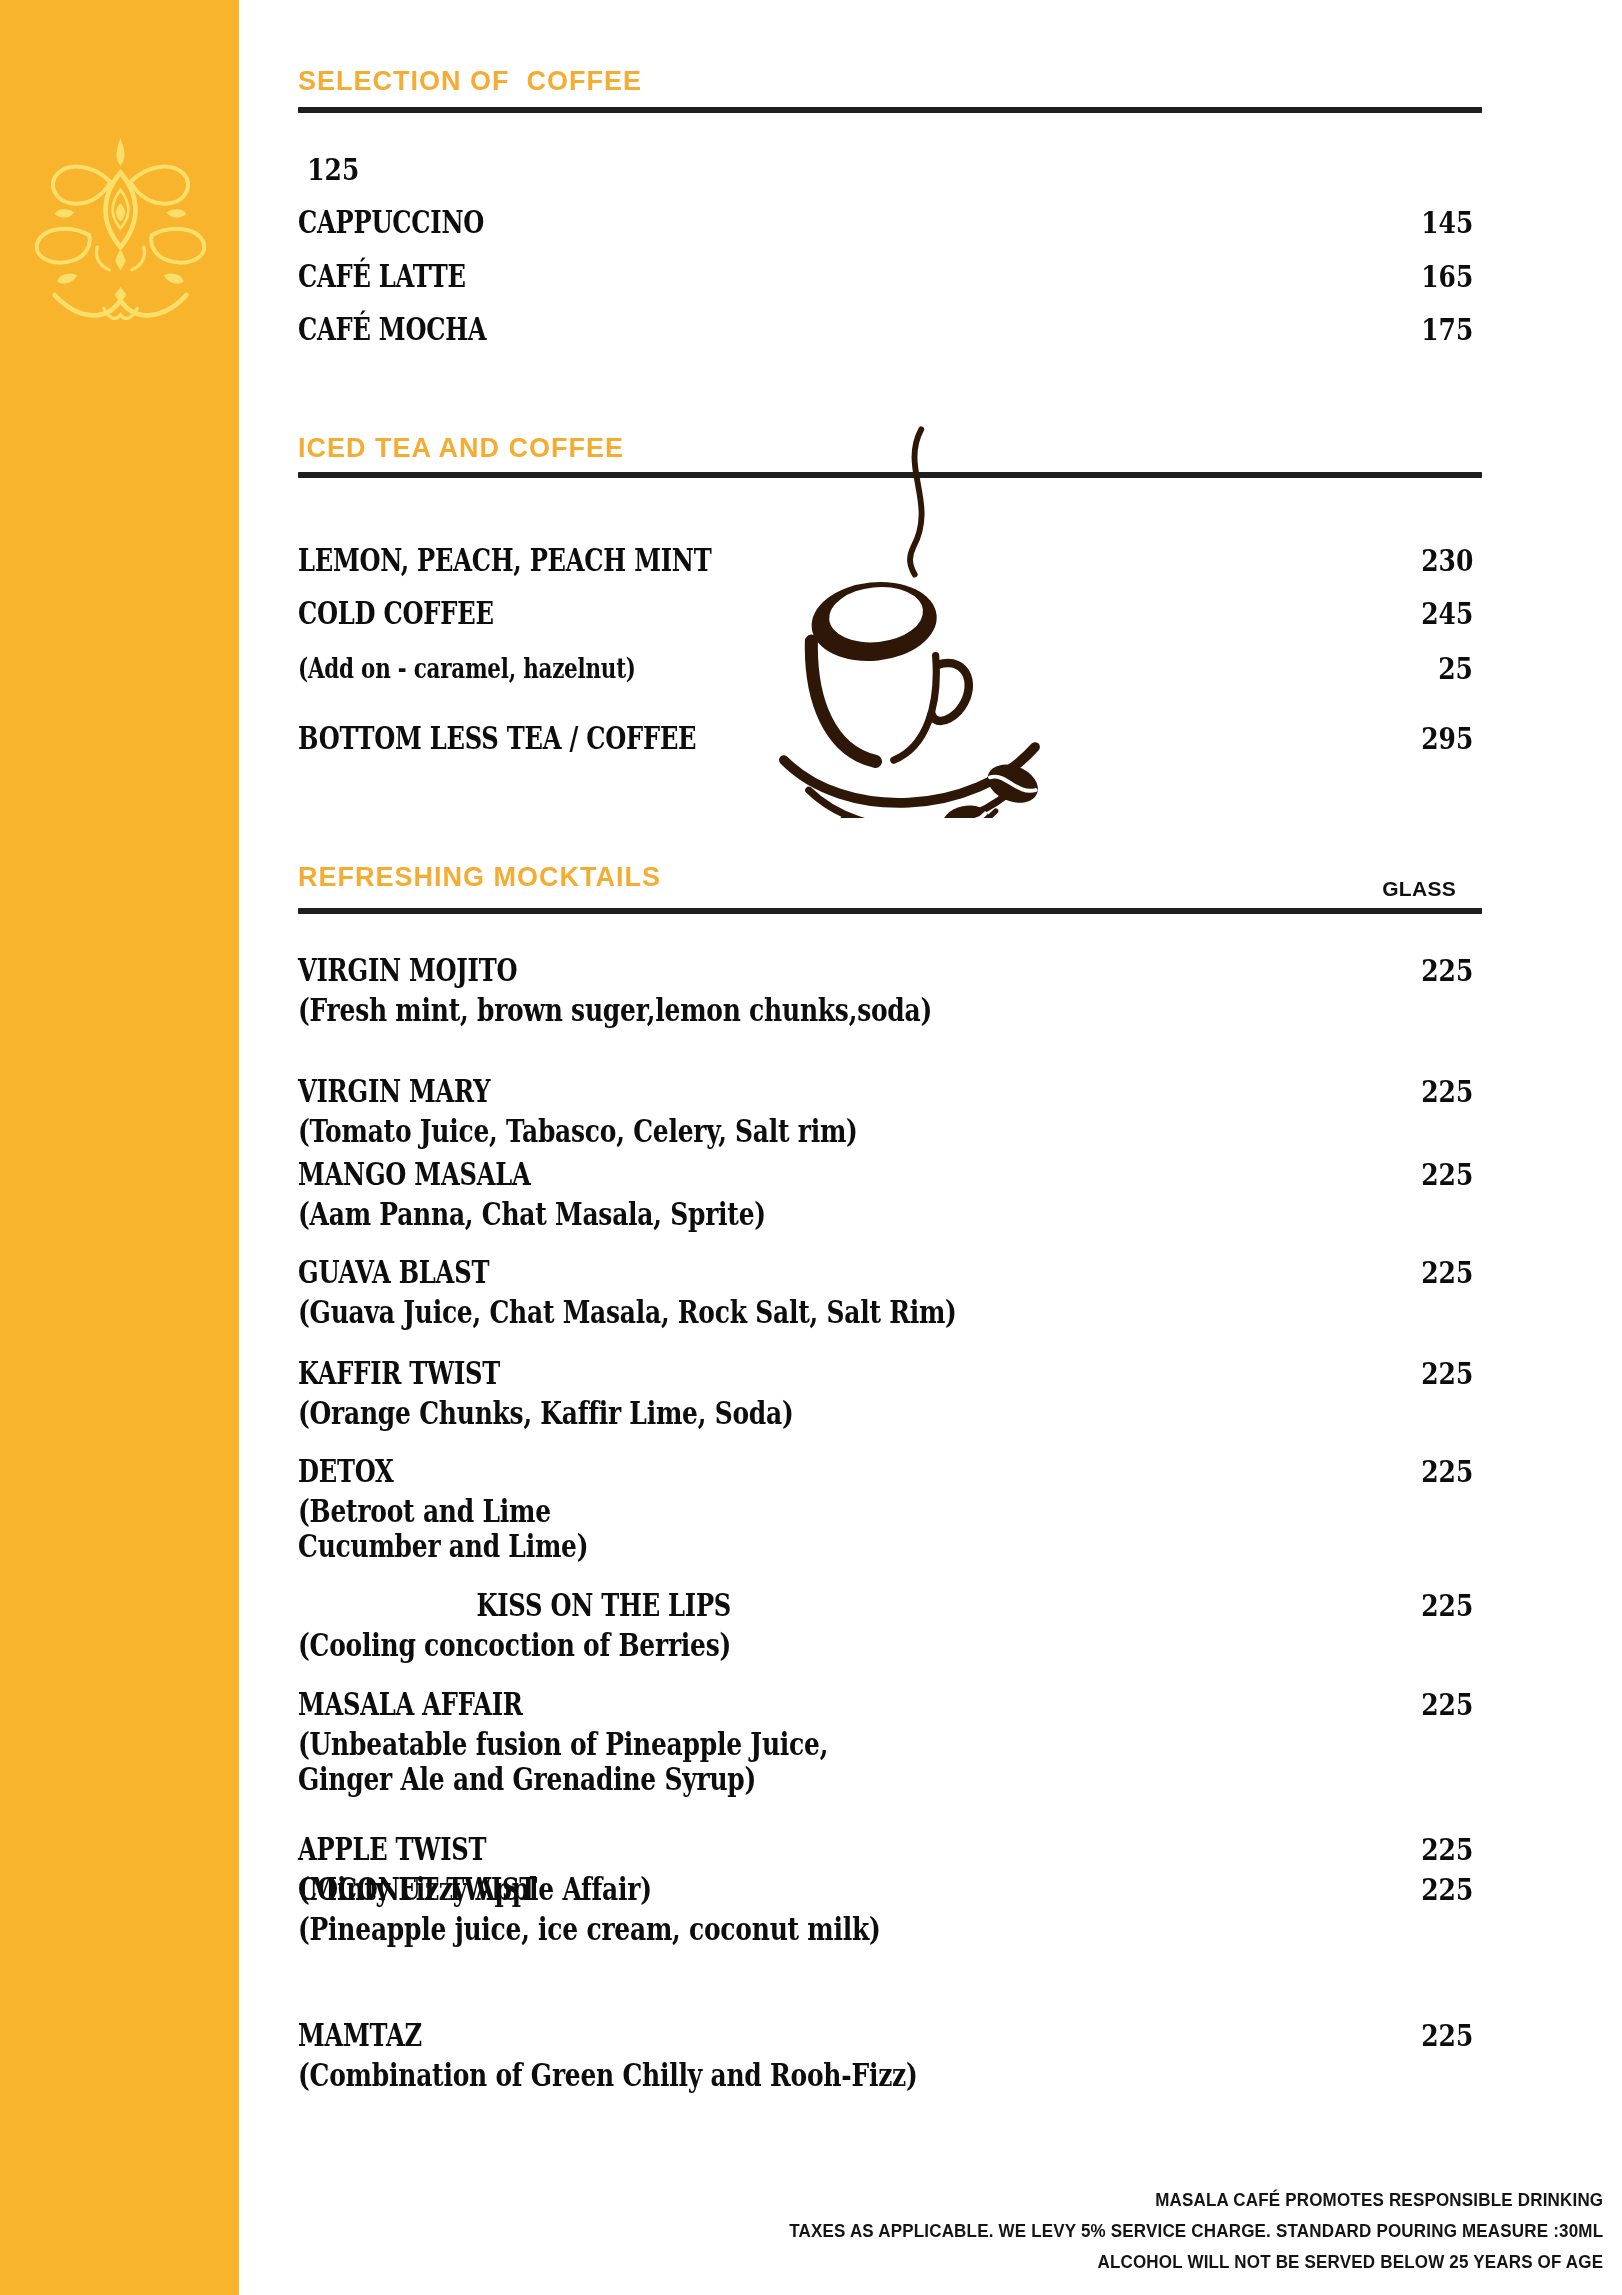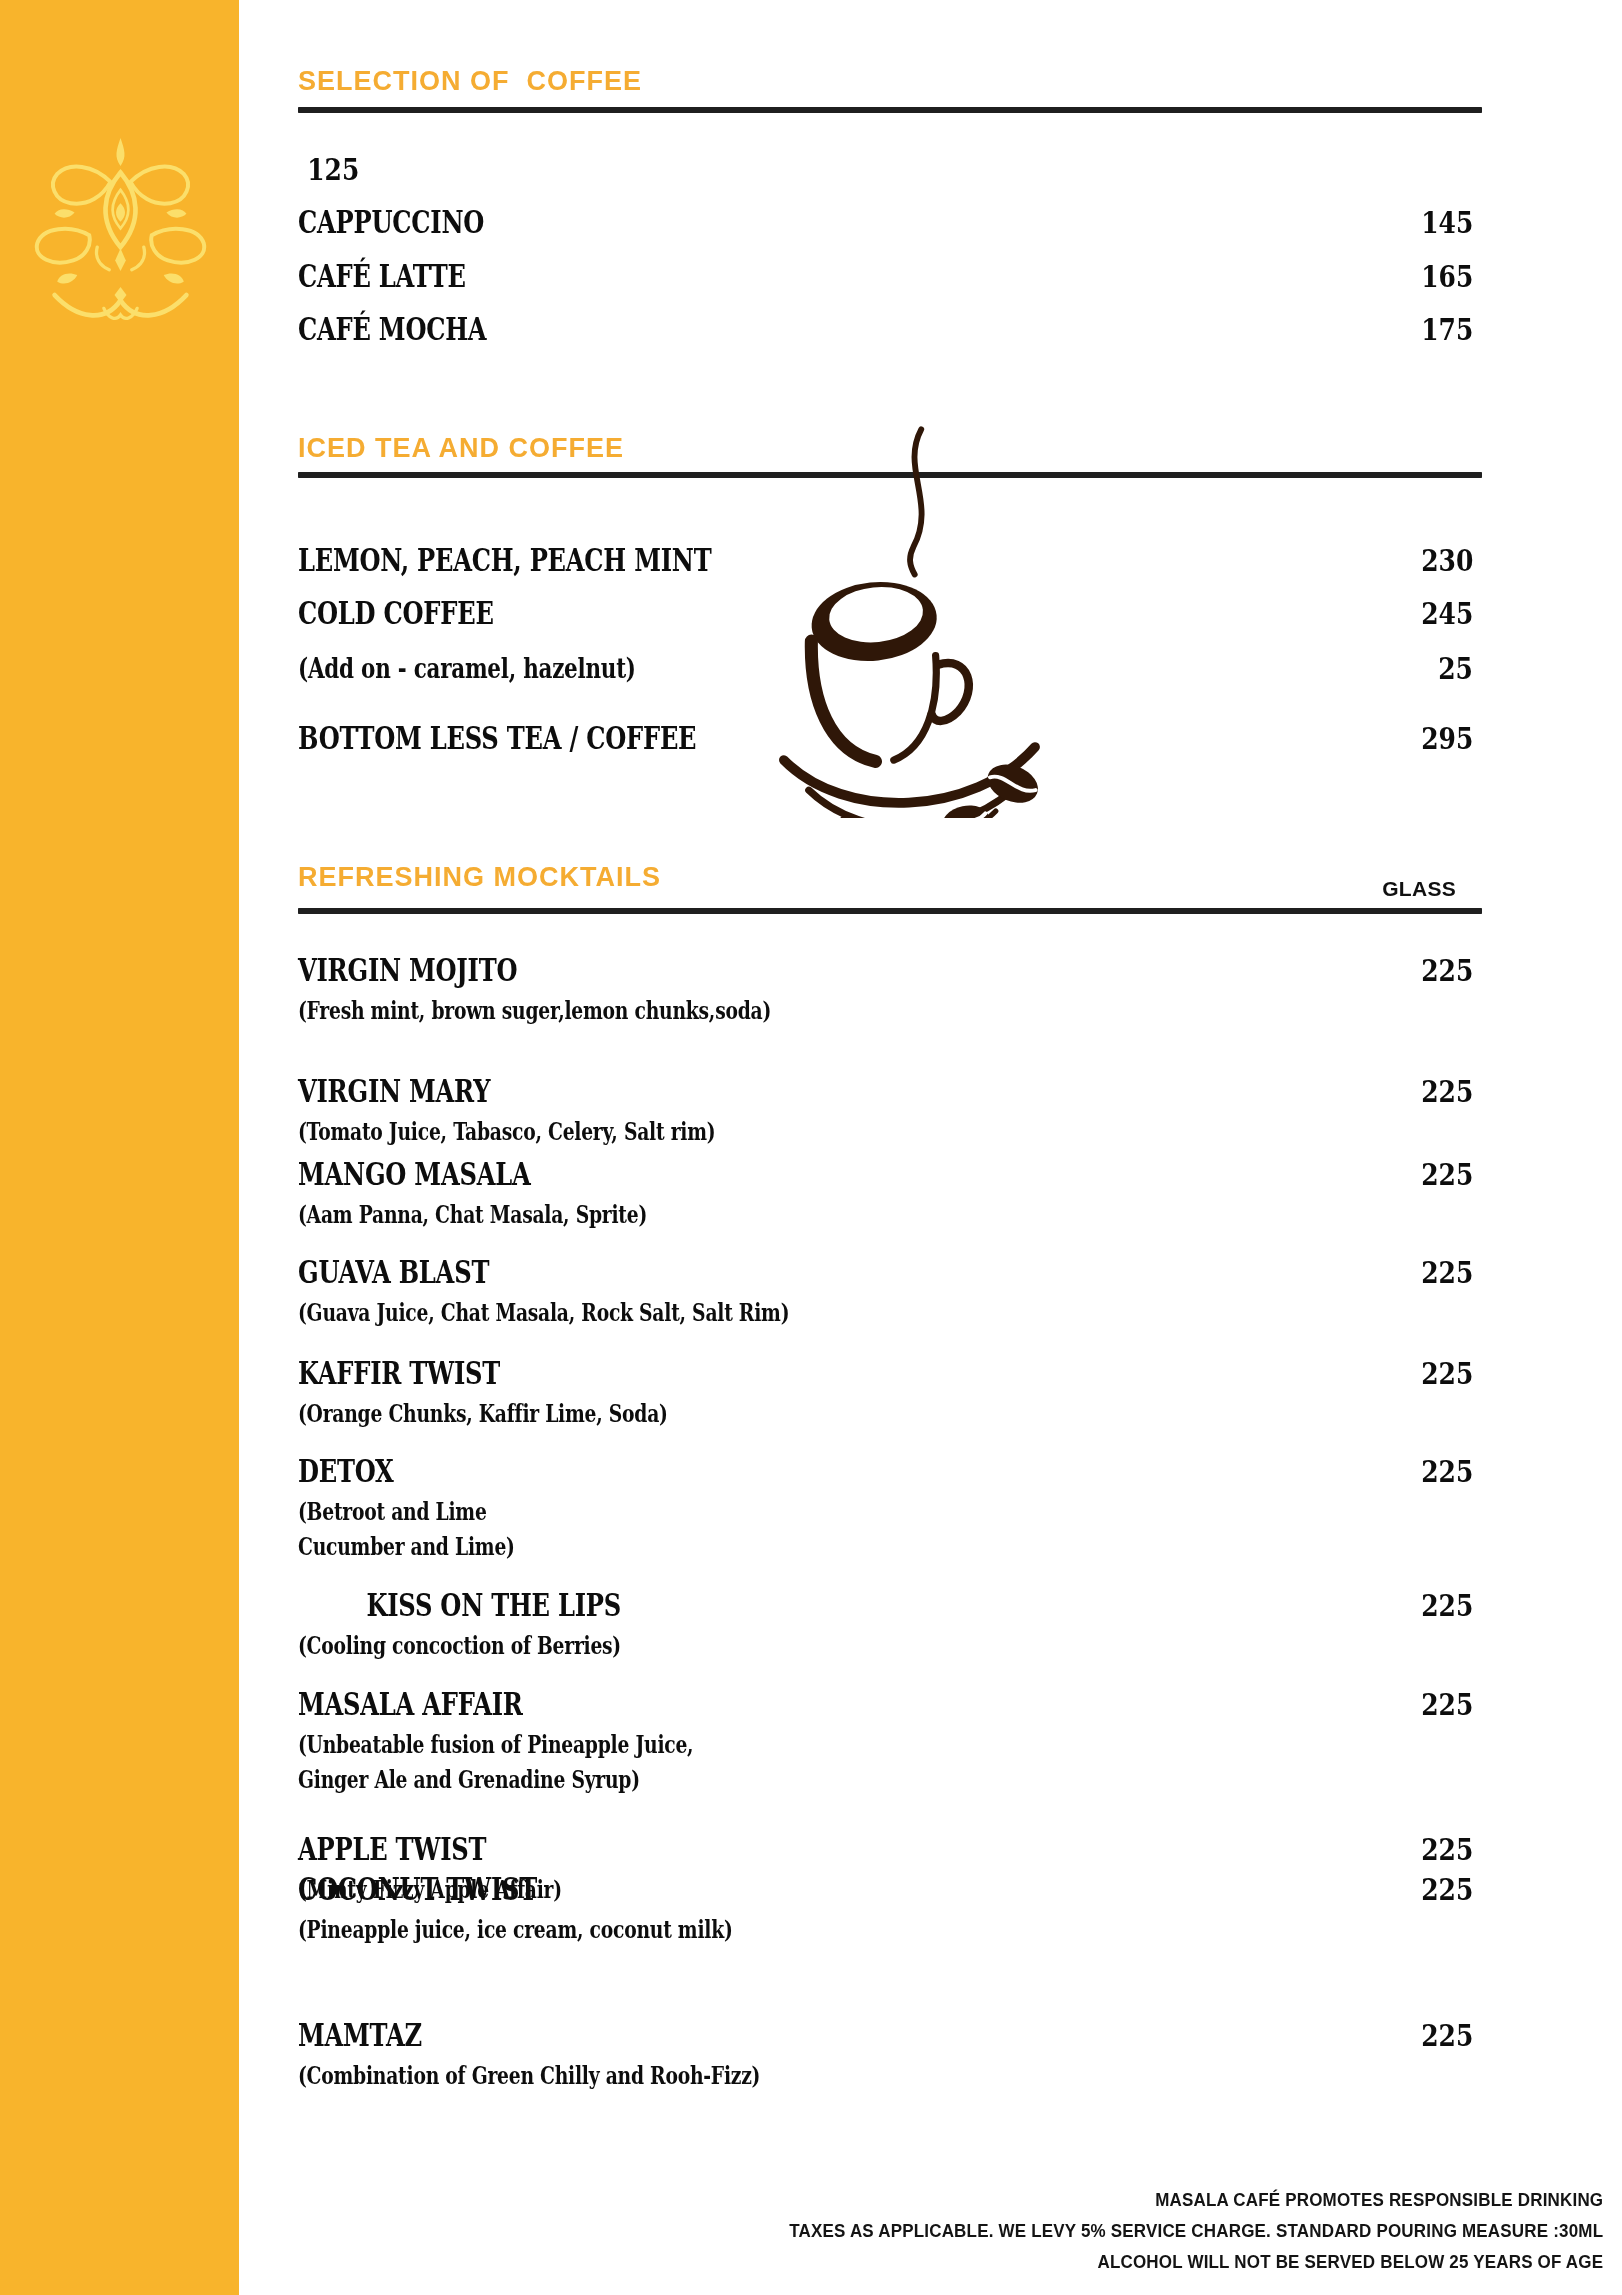--- a/index.html
+++ b/index.html
@@ -18,21 +18,21 @@
   .glass-label{position:absolute;left:298px;top:874px;width:1158px;text-align:right;
     font-size:21px;line-height:29px;font-weight:700;color:#101010;letter-spacing:0.3px;}
 
   
   .items{position:absolute;left:298px;top:0;width:1175px;height:0;}
   .row{position:absolute;left:0;width:1175px;display:flex;justify-content:space-between;align-items:flex-start;color:var(--ink,#0D0D0D);}
   .namewrap{display:flex;flex-direction:column;max-width:949px;}
   .iname{font-family:"DejaVu Serif","Liberation Serif",serif;font-weight:700;font-size:31px;line-height:37px;
     display:inline-block;transform:scaleX(0.78);transform-origin:0 50%;white-space:pre;letter-spacing:-0.3px;}
   .iname.addon{font-size:27.5px;}
-  .idesc{font-family:"DejaVu Serif","Liberation Serif",serif;font-weight:700;font-size:24px;line-height:35px;margin-top:3.9px;}
+  .idesc{font-family:"DejaVu Serif","Liberation Serif",serif;font-weight:700;font-size:32px;line-height:35px;margin-top:3.9px;}
   .idesc .dline{display:block;transform:scaleX(0.78);transform-origin:0 50%;white-space:pre;letter-spacing:-0.3px;}
   .iprice{font-family:"DejaVu Serif","Liberation Serif",serif;font-weight:700;font-size:29.4px;line-height:37px;
     display:inline-block;transform:scaleX(0.85);transform-origin:100% 50%;white-space:pre;}
 
   
   .cup{position:absolute;left:746px;top:425px;width:340px;height:393px;}
 
   
   .footer{position:absolute;right:19.6px;top:2184px;text-align:right;color:#141414;}
   .fline{font-size:18.3px;line-height:31px;font-weight:700;letter-spacing:0.2px;

